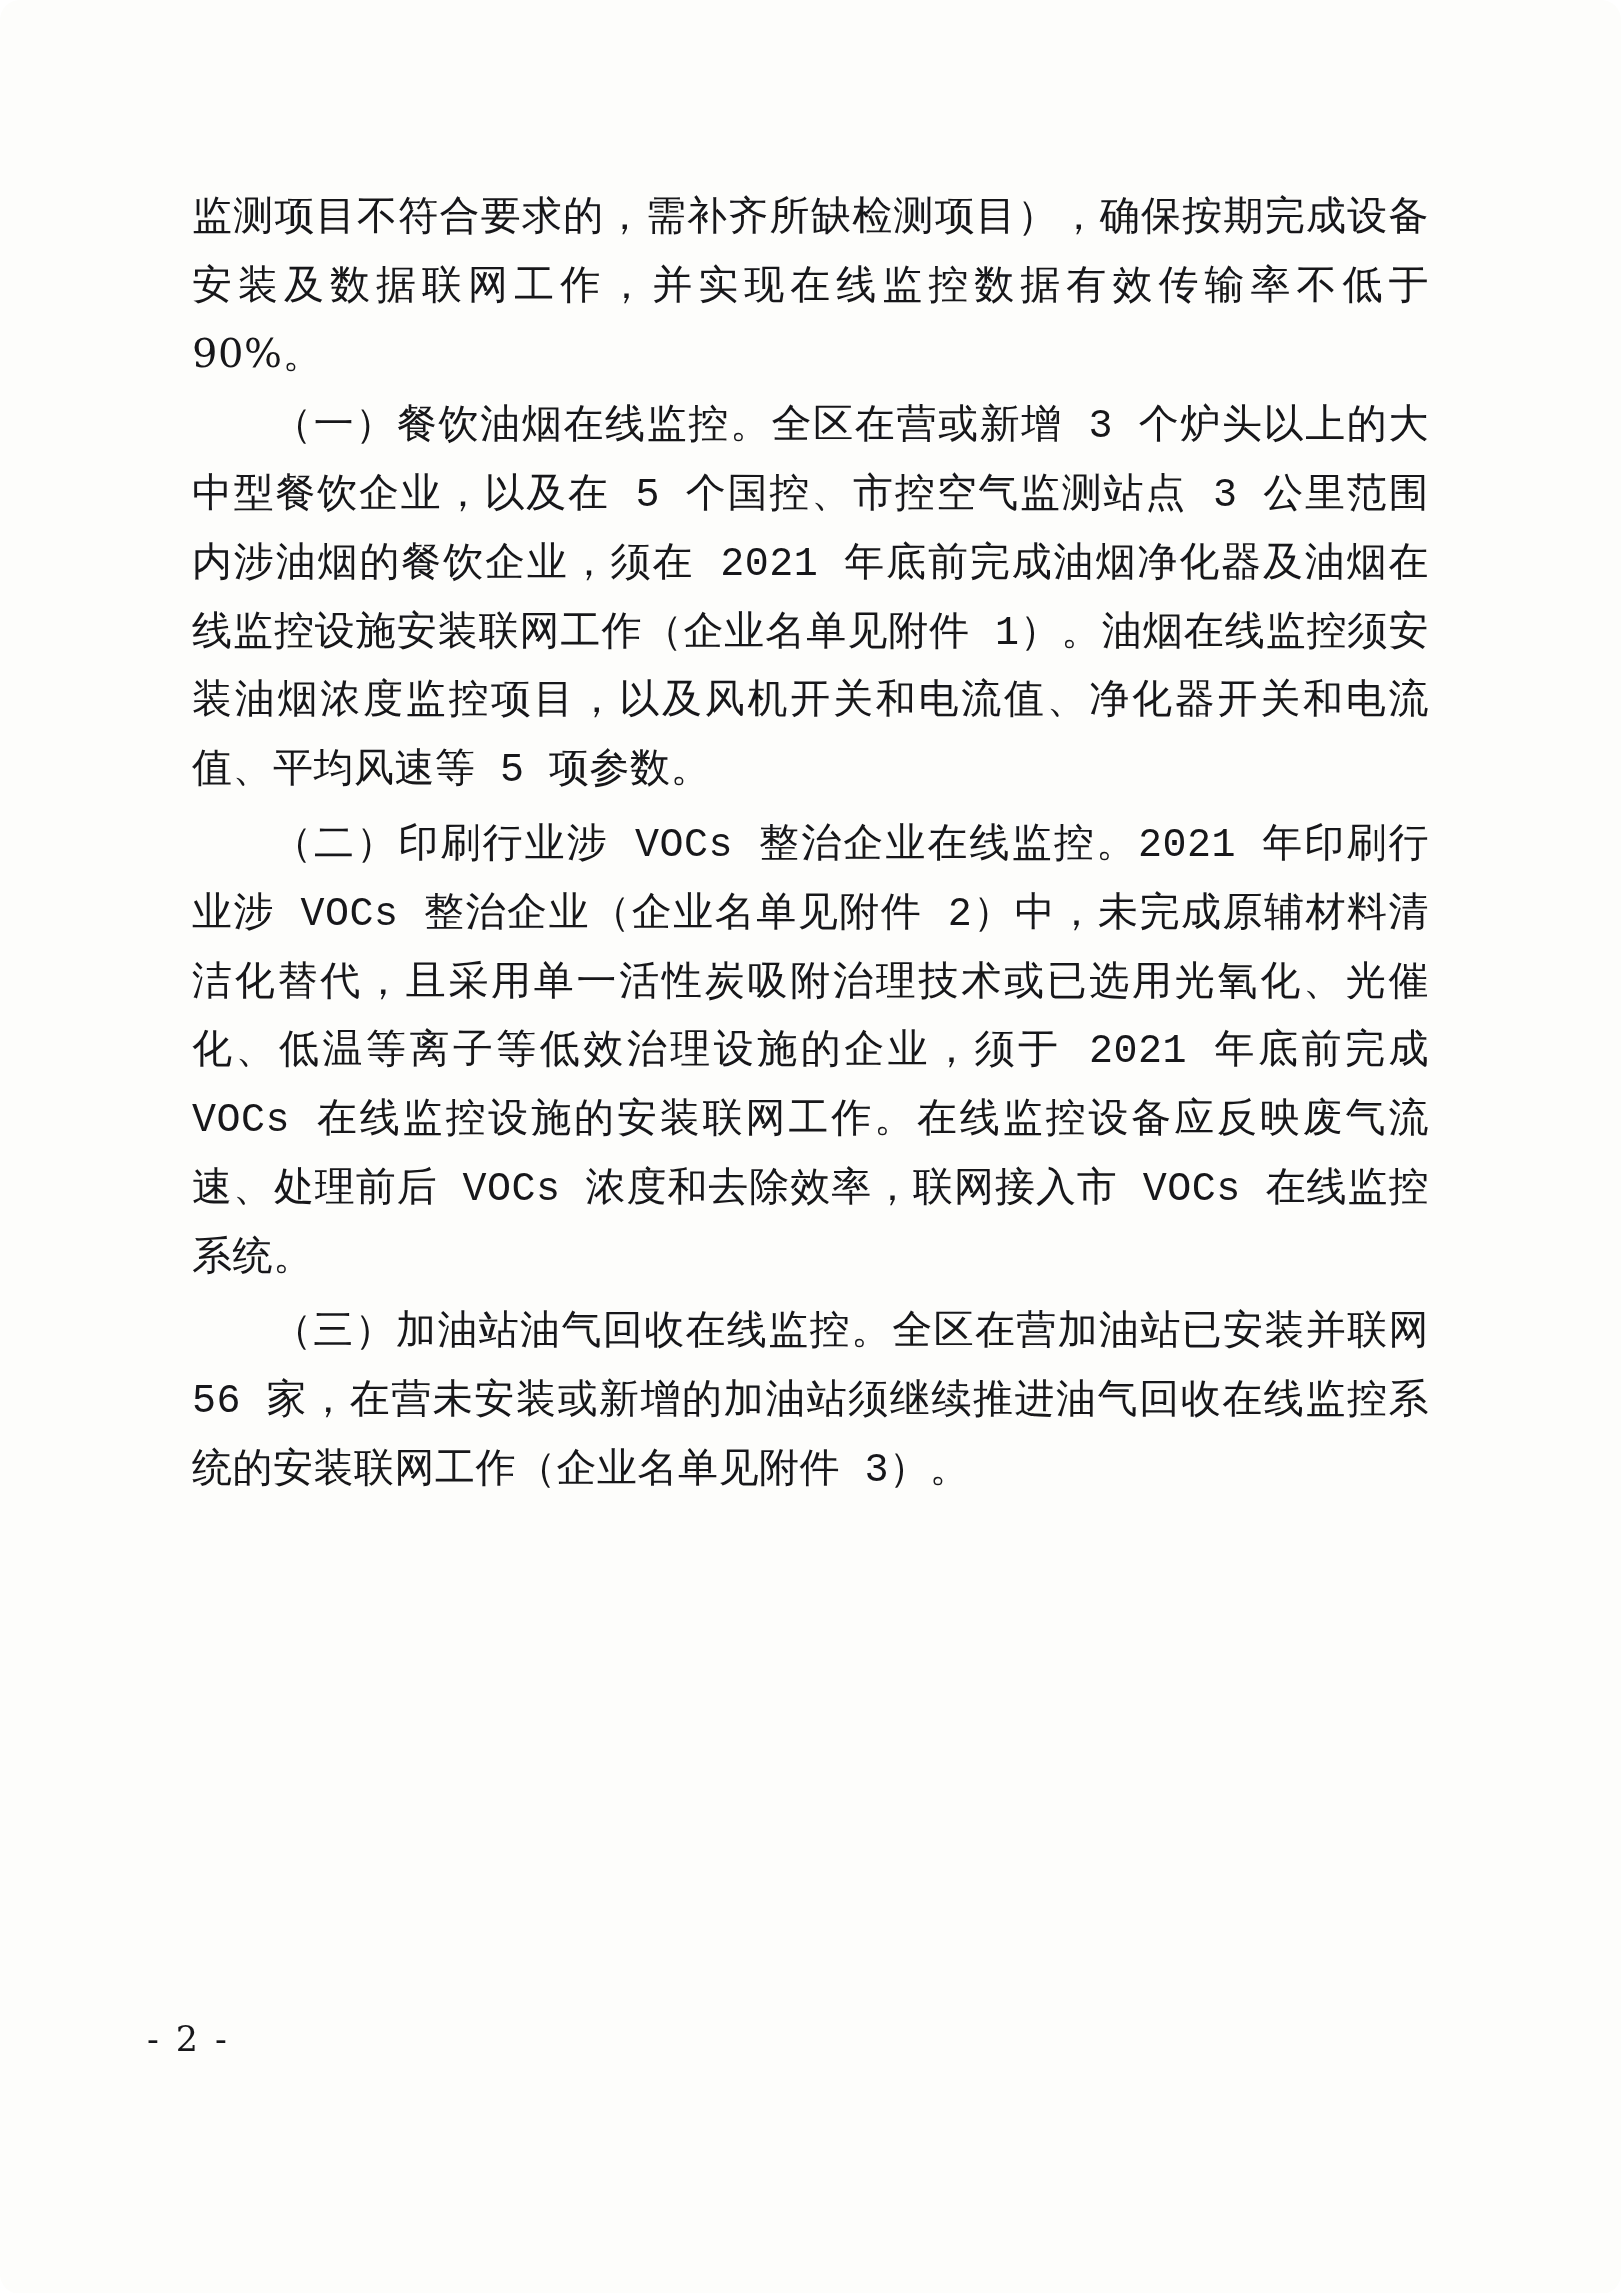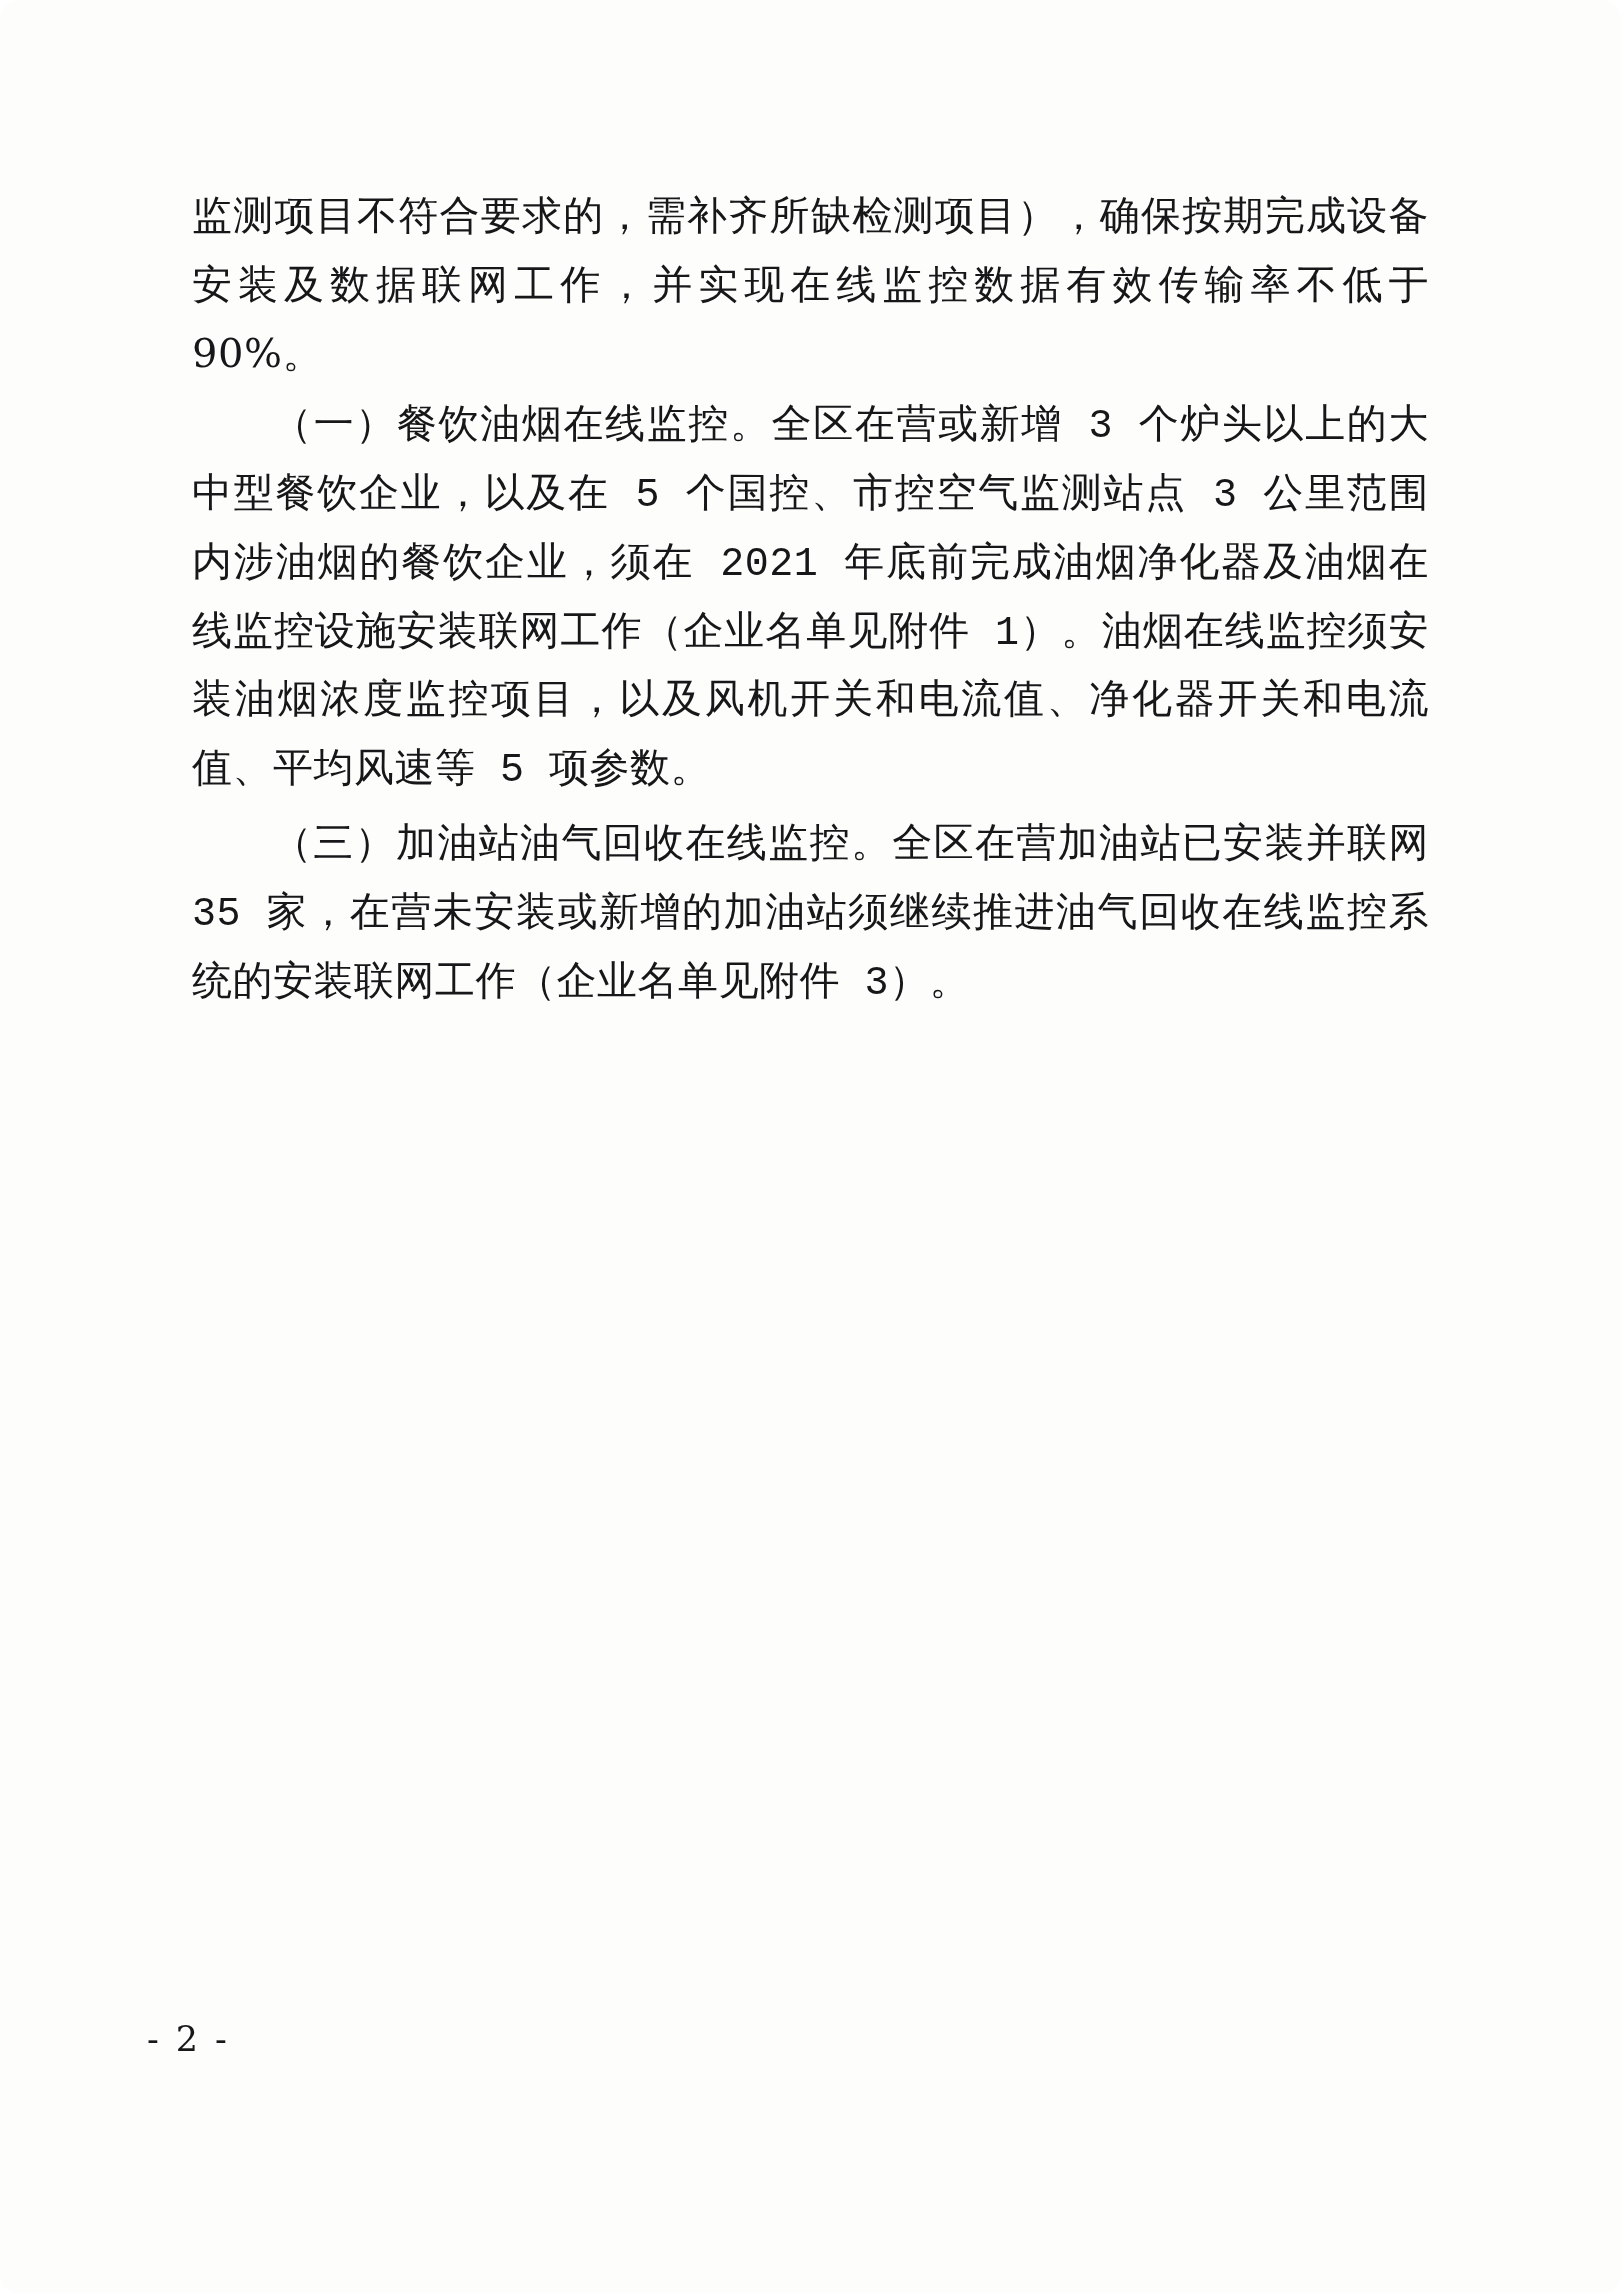--- a/index.html
+++ b/index.html
@@ -52,17 +52,18 @@
     color: #17171a;
   }
 </style>
 </head>
 <body>
 
 <div class="page">
   <div class="content">
     <p>监测项目不符合要求的，需补齐所缺检测项目），确保按期完成设备安装及数据联网工作，并实现在线监控数据有效传输率不低于 90%。</p>
     <p class="indent">（一）餐饮油烟在线监控。全区在营或新增 3 个炉头以上的大中型餐饮企业，以及在 5 个国控、市控空气监测站点 3 公里范围内涉油烟的餐饮企业，须在 2021 年底前完成油烟净化器及油烟在线监控设施安装联网工作（企业名单见附件 1）。油烟在线监控须安装油烟浓度监控项目，以及风机开关和电流值、净化器开关和电流值、平均风速等 5 项参数。</p>
-    <p class="indent">（三）加油站油气回收在线监控。全区在营加油站已安装并联网 35 家，在营未安装或新增的加油站须继续推进油气回收在线监控系统的安装联网工作（企业名单见附件 3）。</p>
+    <p class="indent">（二）印刷行业涉 VOCs 整治企业在线监控。2021 年印刷行业涉 VOCs 整治企业（企业名单见附件 2）中，未完成原辅材料清洁化替代，且采用单一活性炭吸附治理技术或已选用光氧化、光催化、低温等离子等低效治理设施的企业，须于 2021 年底前完成 VOCs 在线监控设施的安装联网工作。在线监控设备应反映废气流速、处理前后 VOCs 浓度和去除效率，联网接入市 VOCs 在线监控系统。</p>
+    <p class="indent">（三）加油站油气回收在线监控。全区在营加油站已安装并联网 56 家，在营未安装或新增的加油站须继续推进油气回收在线监控系统的安装联网工作（企业名单见附件 3）。</p>
   </div>
   <div class="pagenum-wrap">- 2 -</div>
 </div>
 
 
 </body></html>

